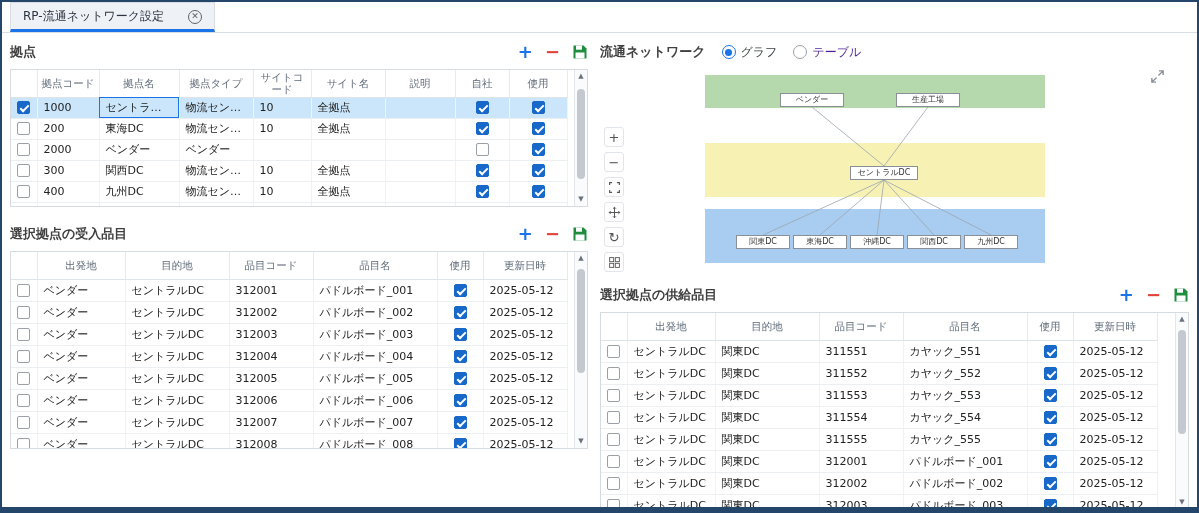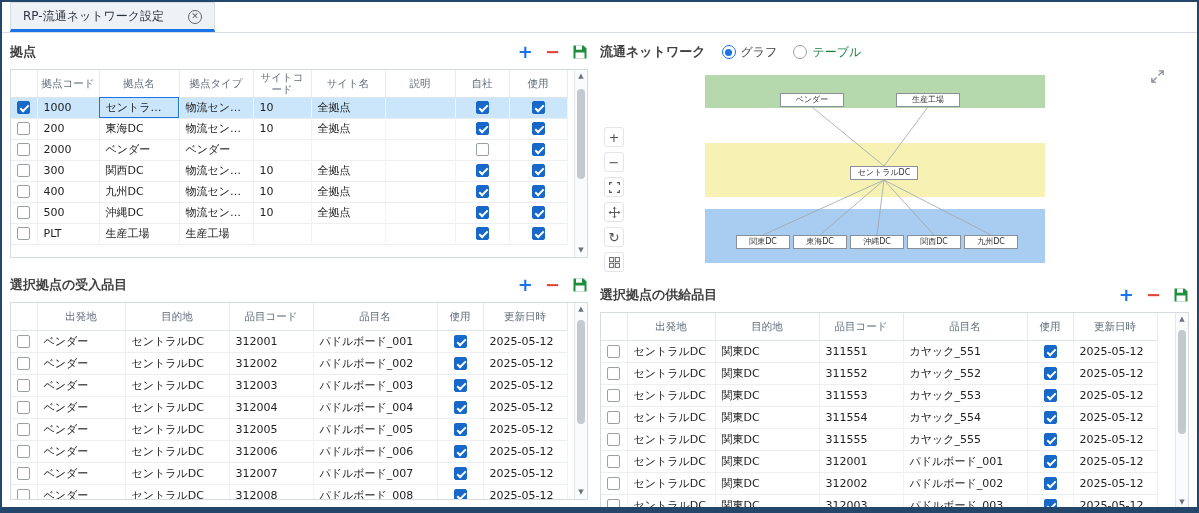--- a/index.html
+++ b/index.html
@@ -25,21 +25,21 @@
   .col-left { width: 578px; }
   .col-right { width: 589px; }
   .panel-head { display: flex; align-items: center; height: 26px; margin-bottom: 4px; }
   .panel-title { font-size: 13px; font-weight: 600; color: #404040; }
   .actions { margin-left: auto; display: flex; align-items: center; gap: 12px; }
   .act { cursor: pointer; line-height: 1; display: inline-flex; align-items: center; }
   .act.plus  { color: #1a73e8; font-size: 18px; font-weight: 600; }
   .act.minus { color: #e04339; font-size: 18px; font-weight: 600; }
   
   .tbl { position: relative; border: 1px solid #d6dbe0; padding-right: 13px; overflow: hidden; background: #fff; }
-  .tbl.bases  { height: 189px; }
+  .tbl.bases  { height: 138px; }
   .tbl.items  { height: 198px; }
   table { border-collapse: collapse; table-layout: fixed; width: 556px; }
   th { font-size: 10.5px; font-weight: 400; color: #5f6b7a; text-align: center;
        border-right: 1px solid #e6eaee; border-bottom: 1px solid #dfe4e9;
        height: 27px; padding: 1px 3px; background: #fff; line-height: 1.15; }
   td { font-size: 11px; color: #222; height: 21px; padding: 0 6px;
        border-right: 1px solid #f0f2f4; border-bottom: 1px solid #eceff1;
        white-space: nowrap; overflow: hidden; }
   .tbl.items td { height: 22px; }
   td.selcol, th.selcol { width: 26px; text-align: center; padding: 0; }
@@ -55,21 +55,21 @@
   
   .vscroll { position: absolute; top: 0; right: 0; bottom: 0; width: 13px;
              background: #fafbfc; border-left: 1px solid #e3e6ea; display: flex; flex-direction: column; }
   .vscroll .arr { height: 13px; font-size: 7px; line-height: 13px; text-align: center; color: #6b7280; cursor: pointer; }
   .vscroll .track { flex: 1; position: relative; }
   .vscroll .thumb { position: absolute; left: 2px; right: 2px; background: #c4c9cf; border-radius: 4px; cursor: pointer; }
   .thumb.t1 { top: 6px; height 90px; height: 90px; }
   .thumb.t2 { top: 4px; height: 104px; }
   
   .modes { display: flex; align-items: center; gap: 16px; margin-left: 16px; justify-content: space-between; }
-  .radio { display: inline-flex; align-items: center; gap: 5px; font-size: 12px; color: #15803d; cursor: pointer; }
+  .radio { display: inline-flex; align-items: center; gap: 5px; font-size: 12px; color: #4c1d95; cursor: pointer; }
   .radio .dot { width: 14px; height: 14px; border: 1.5px solid #9aa0a6; border-radius: 50%; background: #fff; position: relative; }
   .radio.on { color: #3c4043; }
   .radio.on .dot { border-color: #1a73e8; }
   .radio.on .dot::after { content: ""; position: absolute; inset: 2.5px; background: #1a73e8; border-radius: 50%; }
   .graph-area { position: relative; width: 575px; height: 207px; background: #fff; }
   .band { position: absolute; left: 105px; width: 340px; }
   .gtoolbar { position: absolute; left: 4px; top: 58px; display: flex; flex-direction: column; gap: 5px; z-index: 3; }
   .gbtn { width: 20px; height: 20px; display: flex; align-items: center; justify-content: center;
           font-size: 13px; color: #555; background: #fff; border: 1px solid #e2e5e9; border-radius: 3px; cursor: pointer; }
   .expand { position: absolute; right: 10px; top: 0; cursor: pointer; }

